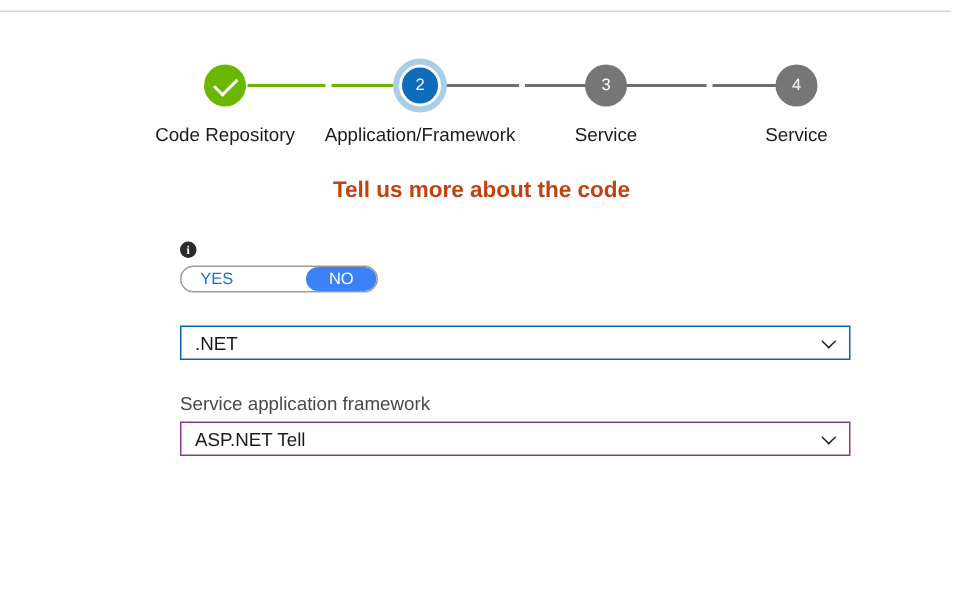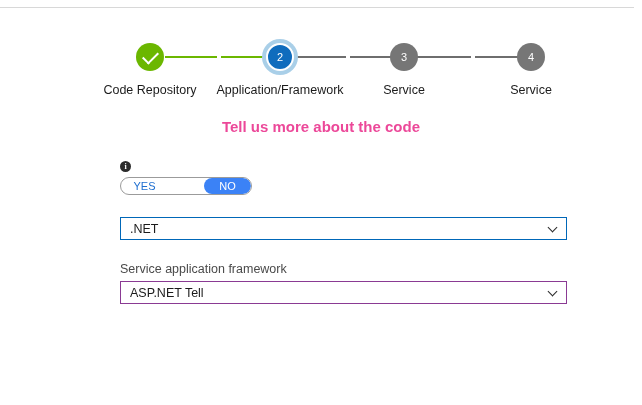--- a/index.html
+++ b/index.html
@@ -108,21 +108,21 @@
 
   
   .form-title {
     position: absolute;
     top: 118px;
     left: 0;
     width: 642px;
     text-align: center;
     font-size: 15px;
     font-weight: bold;
-    color: #ec4899;
+    color: #c2410c;
   }
 
   
   .form {
     position: absolute;
     left: 120px;
     top: 161px;
     width: 447px;
   }
   .field-label {

